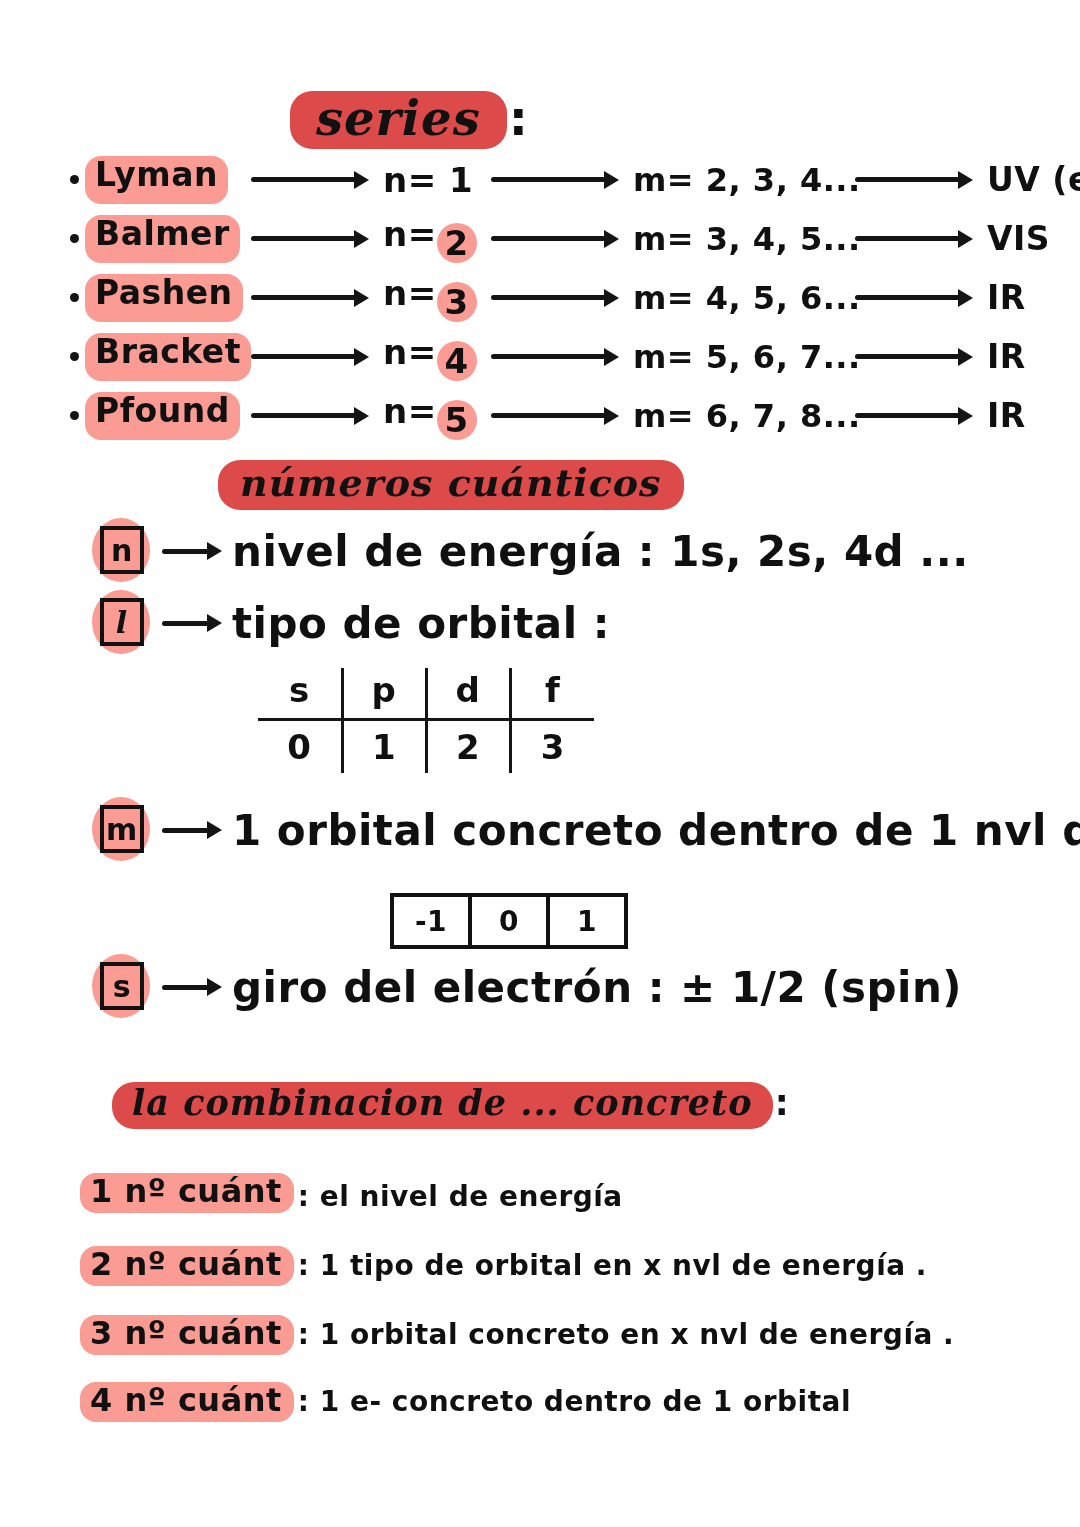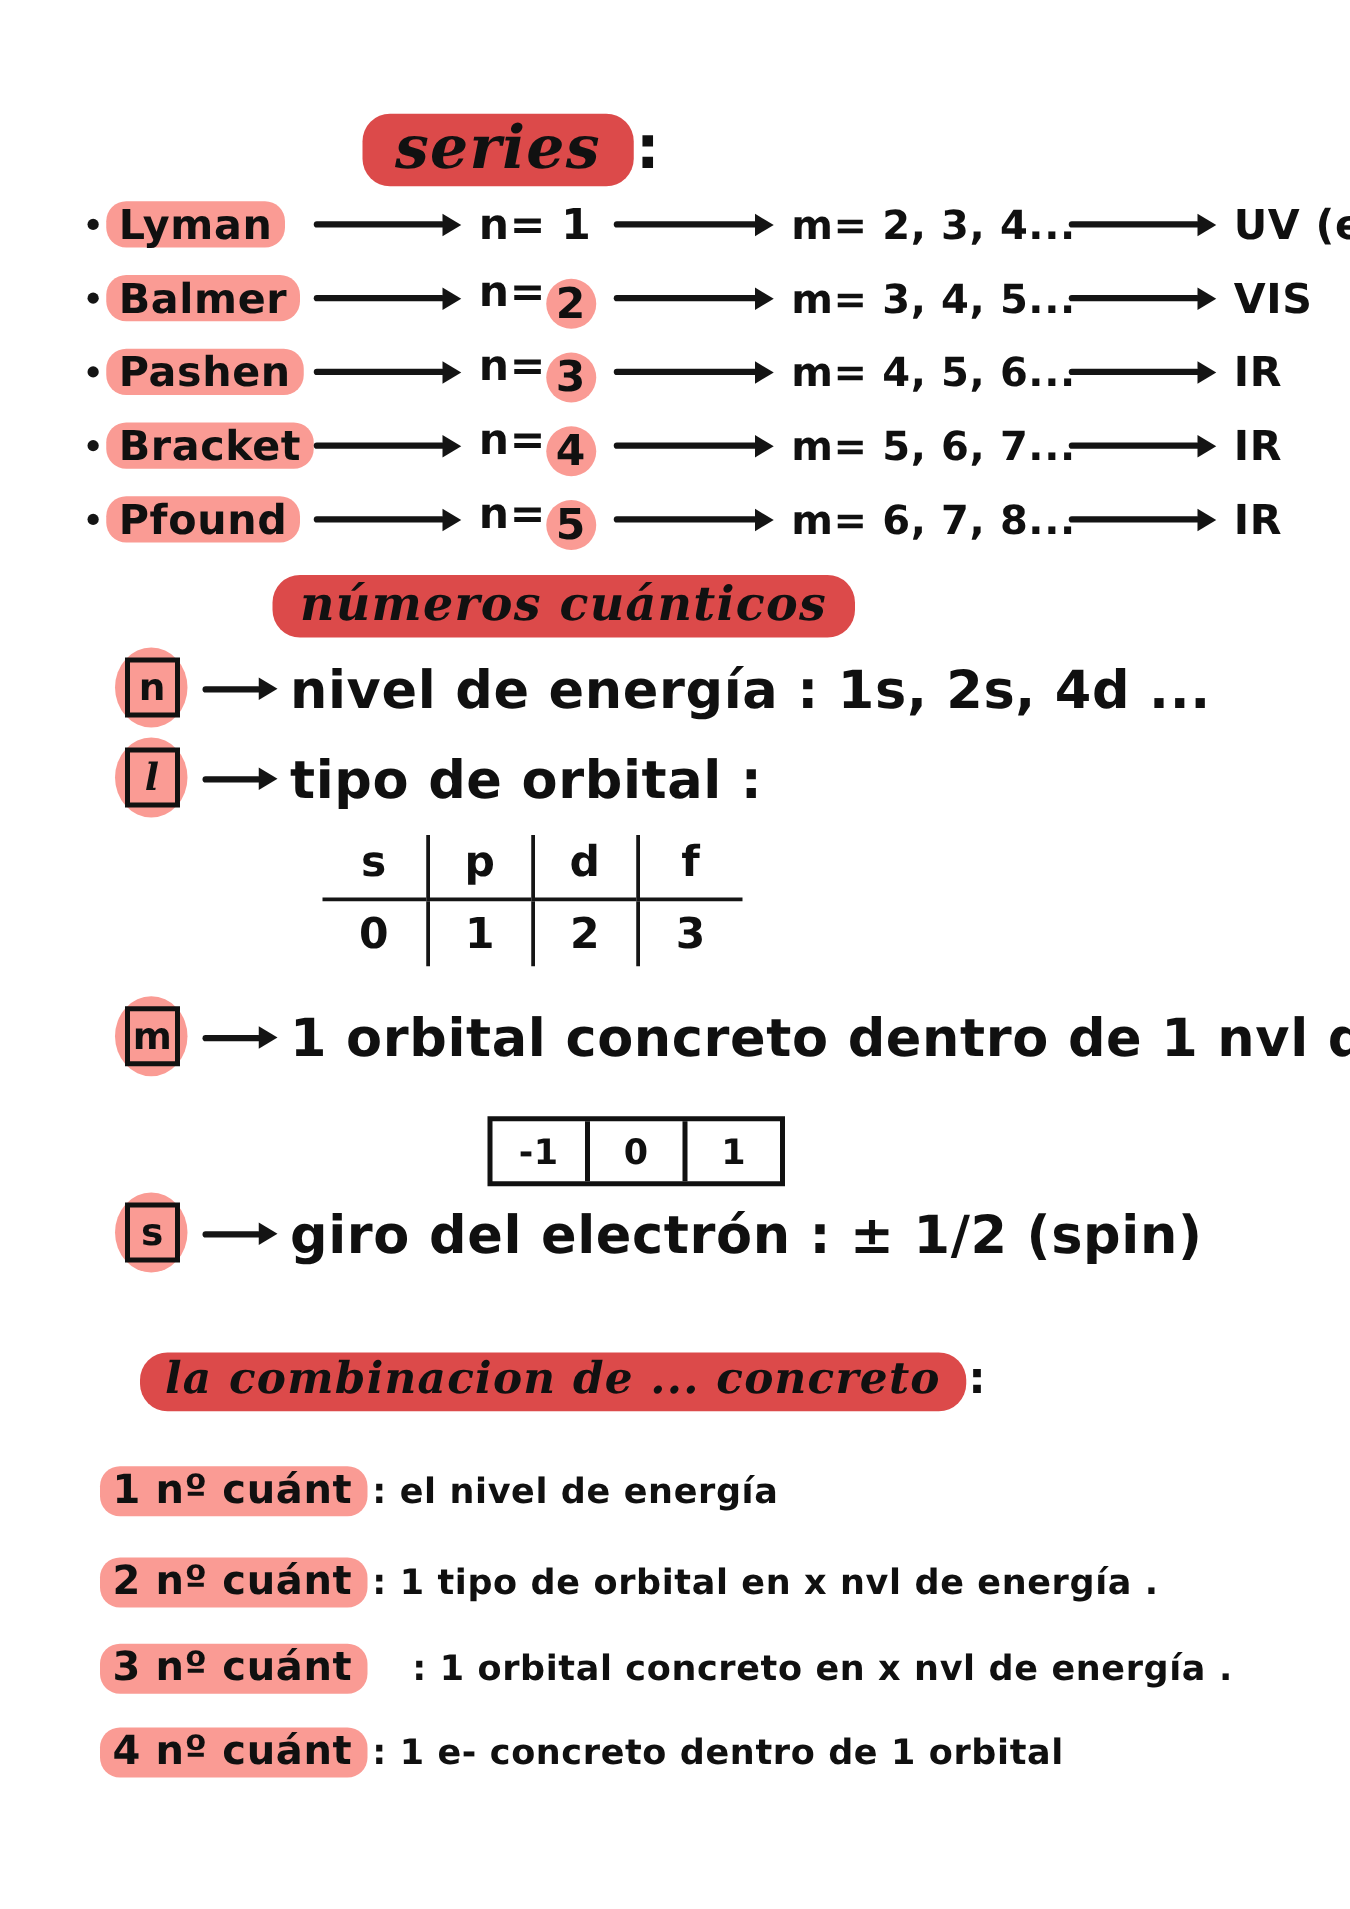--- a/index.html
+++ b/index.html
@@ -91,21 +91,21 @@
     border-radius: 50%;
     background: #141414;
     margin-right: 6px;
     flex: none;
   }
   .series-name {
     font-size: 33px;
     width: 150px;
     flex: none;
   }
-  .series-name .hl-light { padding: 2px 10px 0 10px; }
+  .series-name .hl-light { padding: 2px 10px 11px 10px; }
 
   .arrow {
     position: relative;
     height: 22px;
     flex: none;
     display: flex;
     align-items: center;
   }
   .arrow .shaft {
     height: 5px;
@@ -220,23 +220,23 @@
   #m-box .cell:last-child { border-right: none; }
 
   
   .desc-row {
     position: absolute;
     left: 80px;
     display: flex;
     align-items: baseline;
     white-space: nowrap;
   }
-  #desc-1 { top: 1172px; }
+  #desc-1 { top: 1172px; align-items: flex-end; }
   #desc-2 { top: 1245px; }
-  #desc-3 { top: 1314px; gap: 32px; }
+  #desc-3 { top: 1314px; }
   #desc-4 { top: 1381px; }
   .desc-tag {
     font-size: 32px;
     margin-right: 4px;
   }
   .desc-tag .hl-light { padding: 2px 12px 4px 10px; }
   .desc-text { font-size: 28px; }
 </style>
 </head>
 <body>

